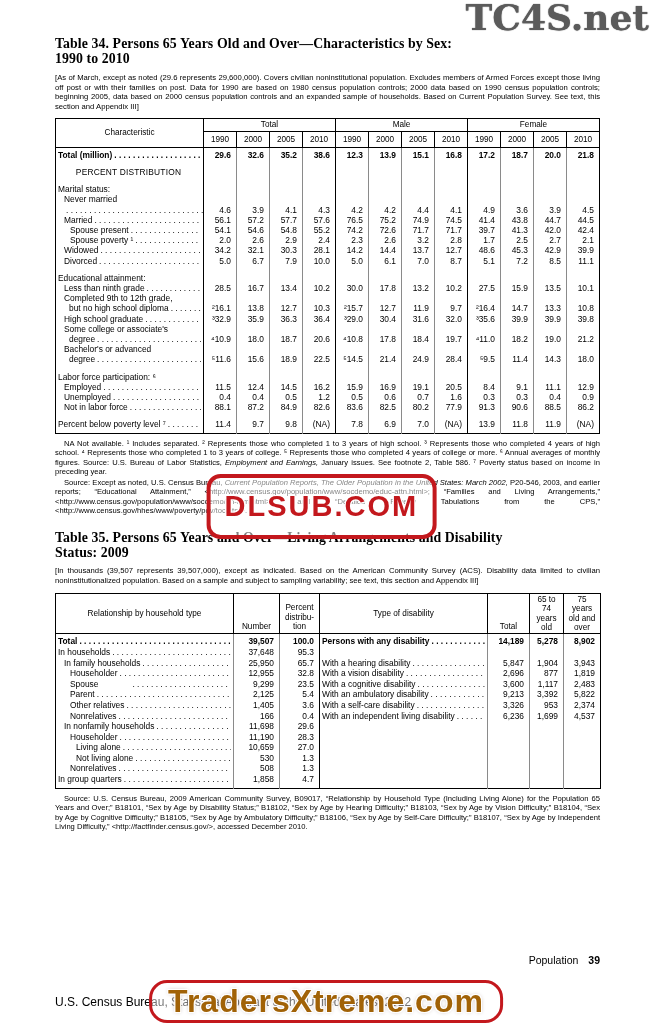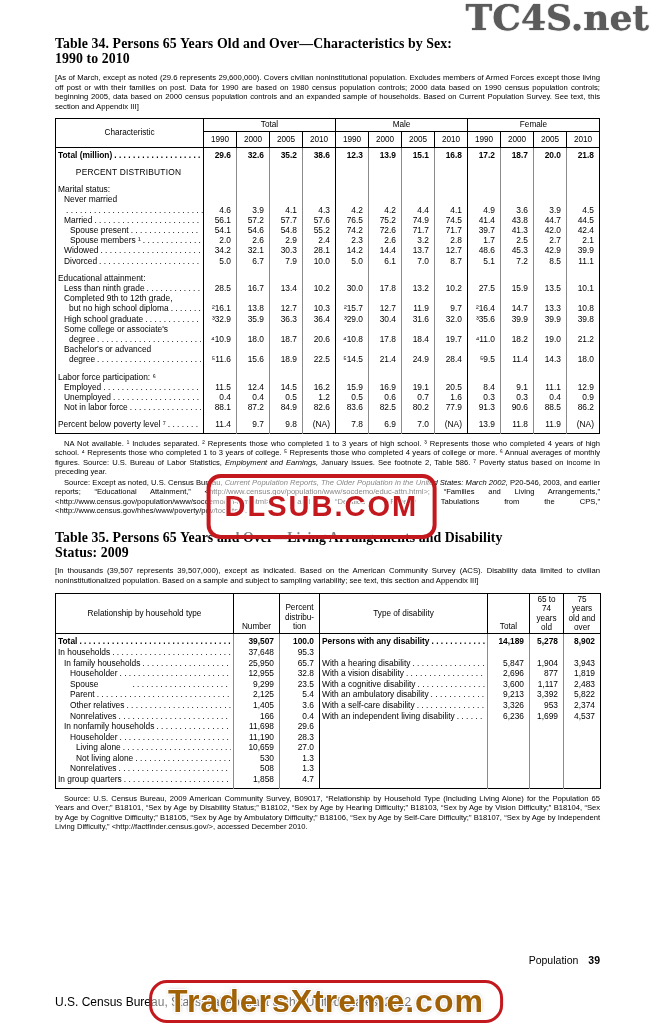--- a/index.html
+++ b/index.html
@@ -215,21 +215,21 @@
           <td class="num">71.7</td>
           <td class="num">71.7</td>
           <td class="num gstart">39.7</td>
           <td class="num">41.3</td>
           <td class="num">42.0</td>
           <td class="num">42.4</td>
         </tr>
         <tr>
           <td class="char">
             <div class="lblwrap" style="padding-left: 14px;">
-              <span class="txt">Spouse members ¹</span>
+              <span class="txt">Spouse poverty ¹</span>
               <span class="dots"></span>
             </div>
           </td>
           <td class="num gstart">2.0</td>
           <td class="num">2.6</td>
           <td class="num">2.9</td>
           <td class="num">2.4</td>
           <td class="num gstart">2.3</td>
           <td class="num">2.6</td>
           <td class="num">3.2</td>

